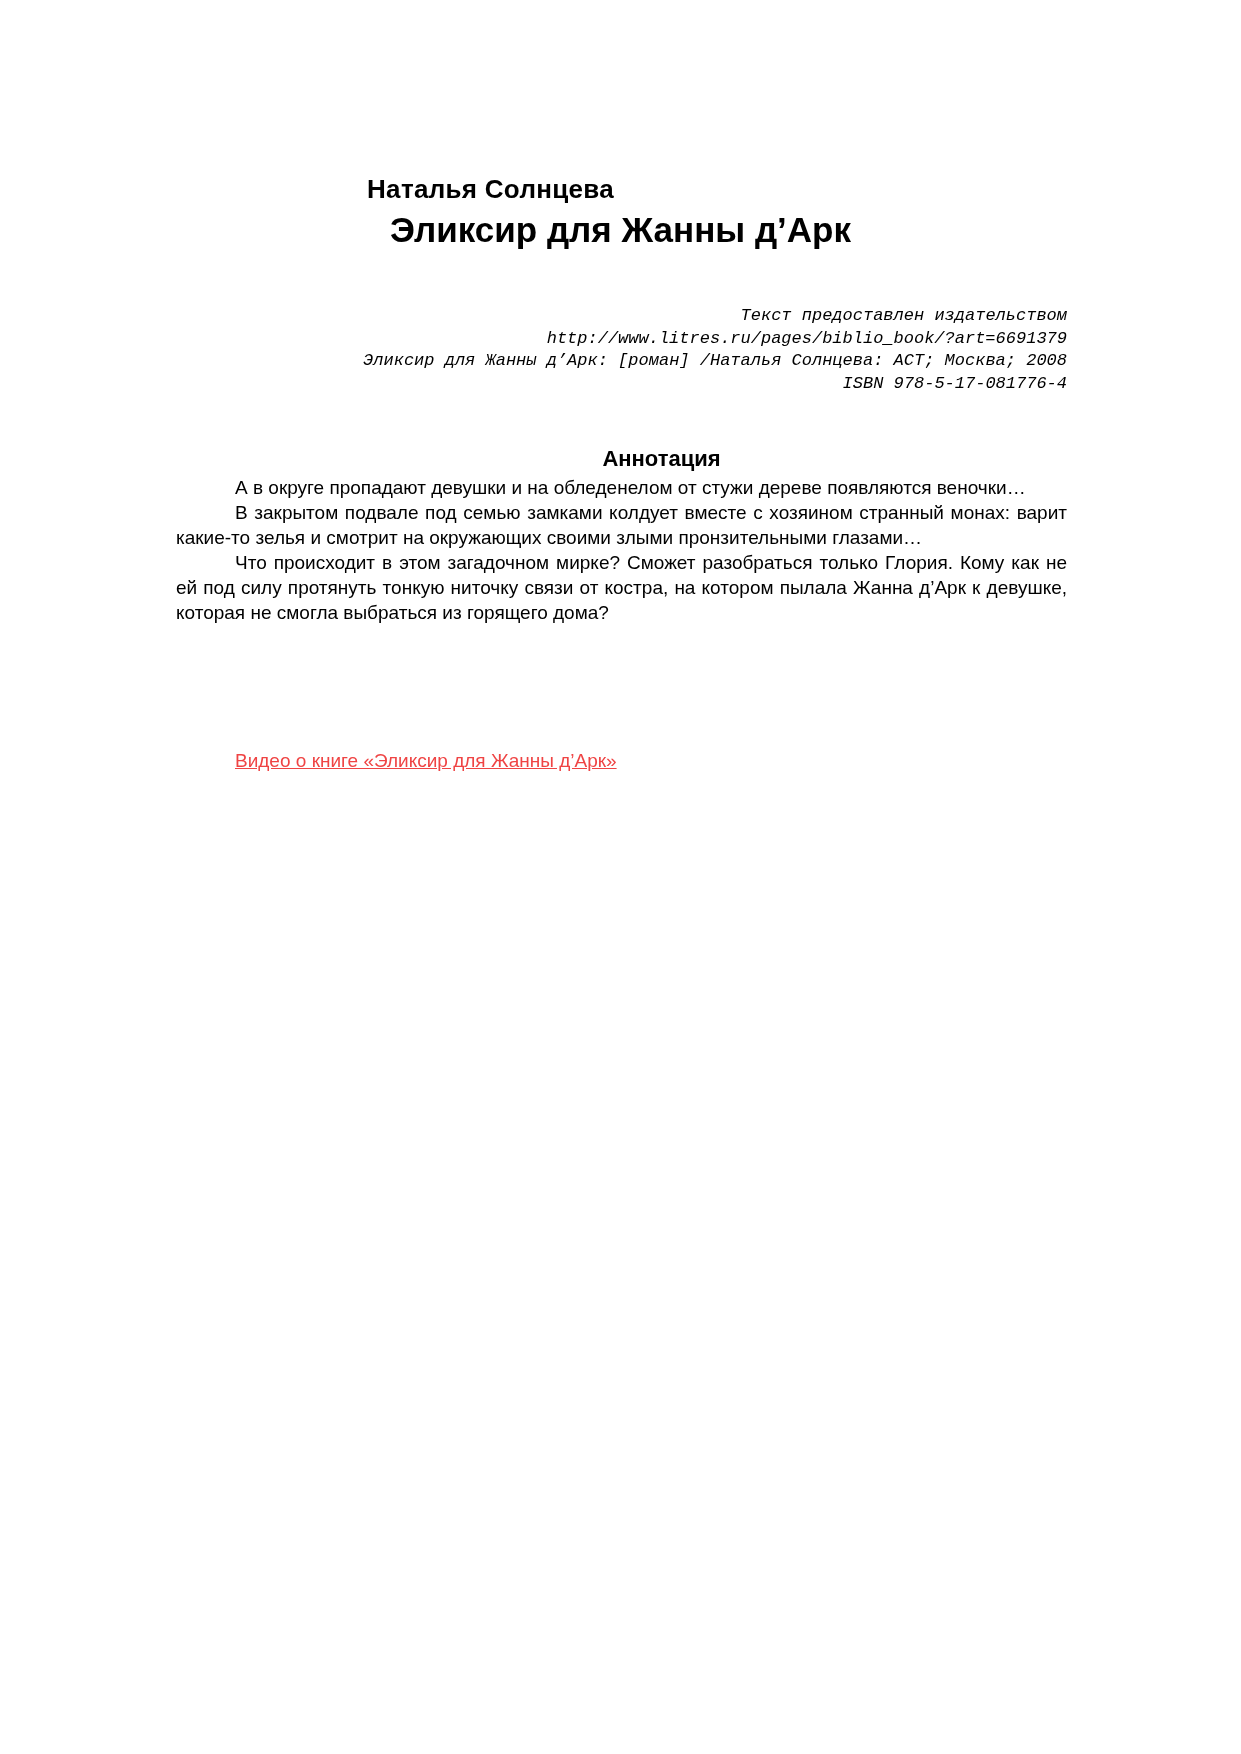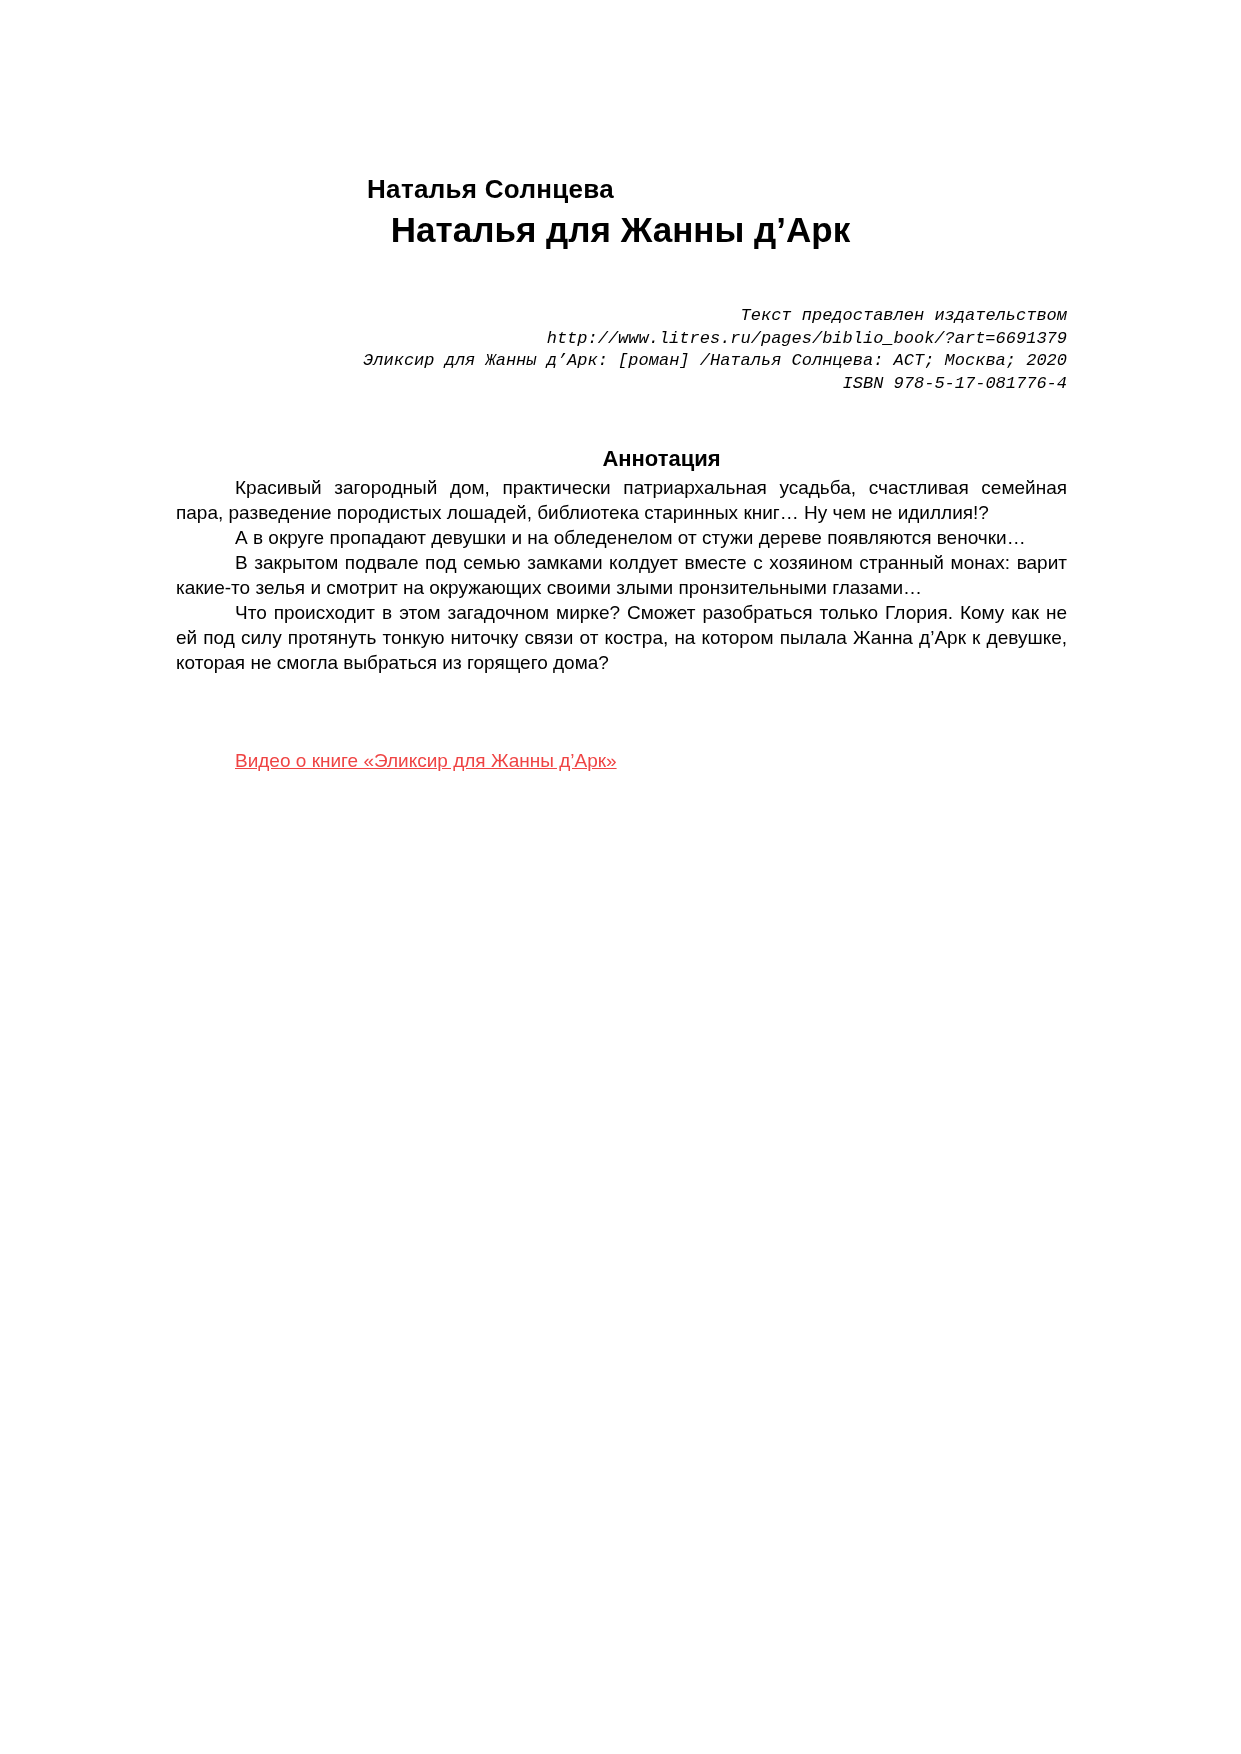--- a/index.html
+++ b/index.html
@@ -17,31 +17,30 @@
     .body { position: absolute; top: 475px; left: 176px; width: 891px;
       font-size: 19px; line-height: 25px; }
     .body p { margin: 0; text-indent: 59px; text-align: justify; }
     .link { position: absolute; top: 750px; left: 235px; font-size: 19px;
       color: #ef4444; text-decoration: underline; }
   </style>
 </head>
 <body>
 
 <div class="author">Наталья  Солнцева</div>
-<div class="title">Наталья для Жанны д’Арк</div>
+<div class="title">Эликсир для Жанны д’Арк</div>
 
 <div class="meta">
   <div>Текст предоставлен издательством</div>
   <div>http://www.litres.ru/pages/biblio_book/?art=6691379</div>
-  <div>Эликсир для Жанны д’Арк: [роман] /Наталья Солнцева: АСТ; Москва; 2020</div>
+  <div>Эликсир для Жанны д’Арк: [роман] /Наталья Солнцева: АСТ; Москва; 2008</div>
   <div>ISBN 978-5-17-081776-4</div>
 </div>
 
 <div class="annot-head">Аннотация</div>
 
 <div class="body">
-  <p>Красивый загородный дом, практически патриархальная усадьба, счастливая семейная пара, разведение породистых лошадей, библиотека старинных книг… Ну чем не идиллия!?</p>
   <p>А в округе пропадают девушки и на обледенелом от стужи дереве появляются веночки…</p>
   <p>В закрытом подвале под семью замками колдует вместе с хозяином странный монах: варит какие-то зелья и смотрит на окружающих своими злыми пронзительными глазами…</p>
   <p>Что происходит в этом загадочном мирке? Сможет разобраться только Глория. Кому как не ей под силу протянуть тонкую ниточку связи от костра, на котором пылала Жанна д’Арк к девушке, которая не смогла выбраться из горящего дома?</p>
 </div>
 
 <a class="link">Видео о книге «Эликсир для Жанны д’Арк»</a>
 
 </body></html>

